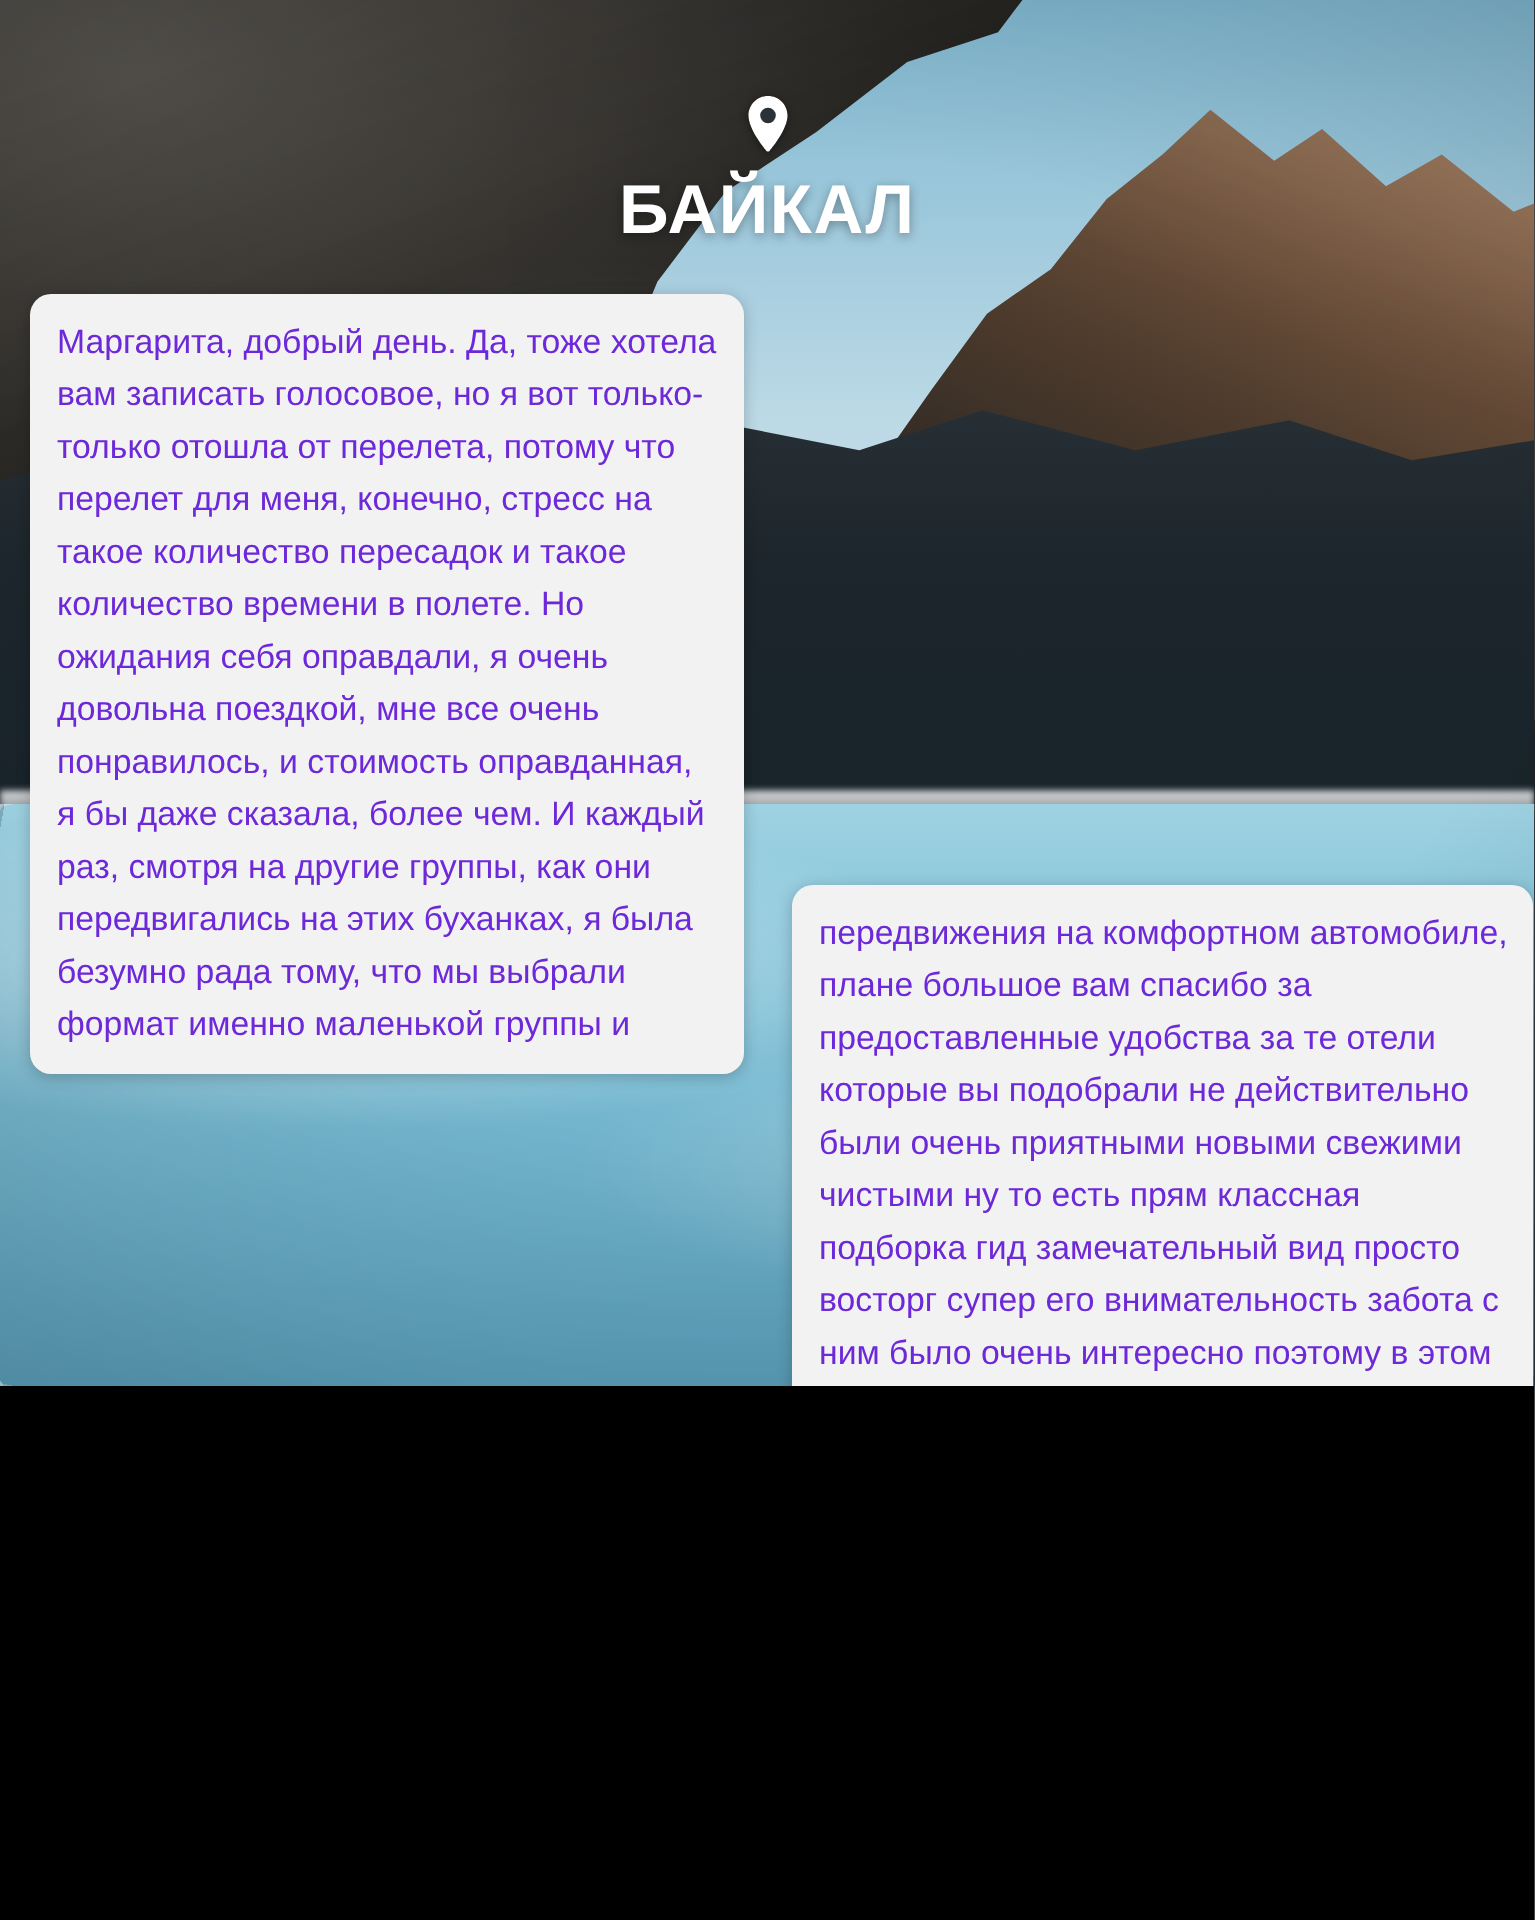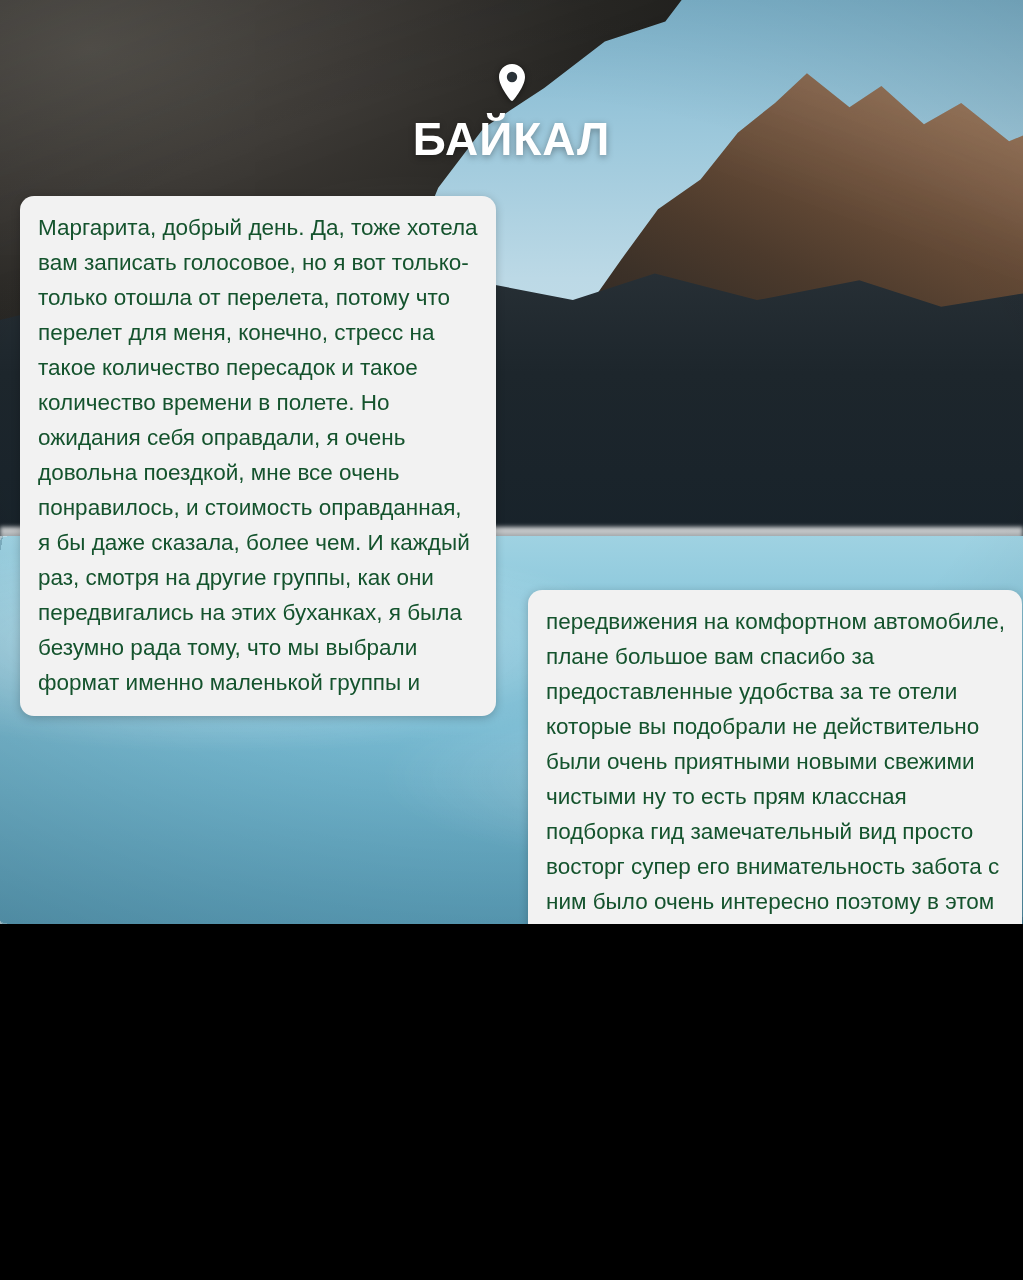--- a/index.html
+++ b/index.html
@@ -160,21 +160,21 @@
     text-shadow: 0 2px 7px rgba(0,0,0,.35);
     font-family: "Liberation Sans", sans-serif;
   }
 
   
   .bubble {
     position: absolute;
     background: #f2f2f2;
     border-radius: 14px;
     box-shadow: 0 2px 10px rgba(0,0,0,.22);
-    color: #14532d;
+    color: #6d28d9;
     font-size: 22.5px;
     line-height: 35px;
     z-index: 6;
     white-space: pre-wrap;
     font-family: "Liberation Sans", sans-serif;
   }
   .bubble-left {
     left: 20px;
     top: 196px;
     width: 440px;

